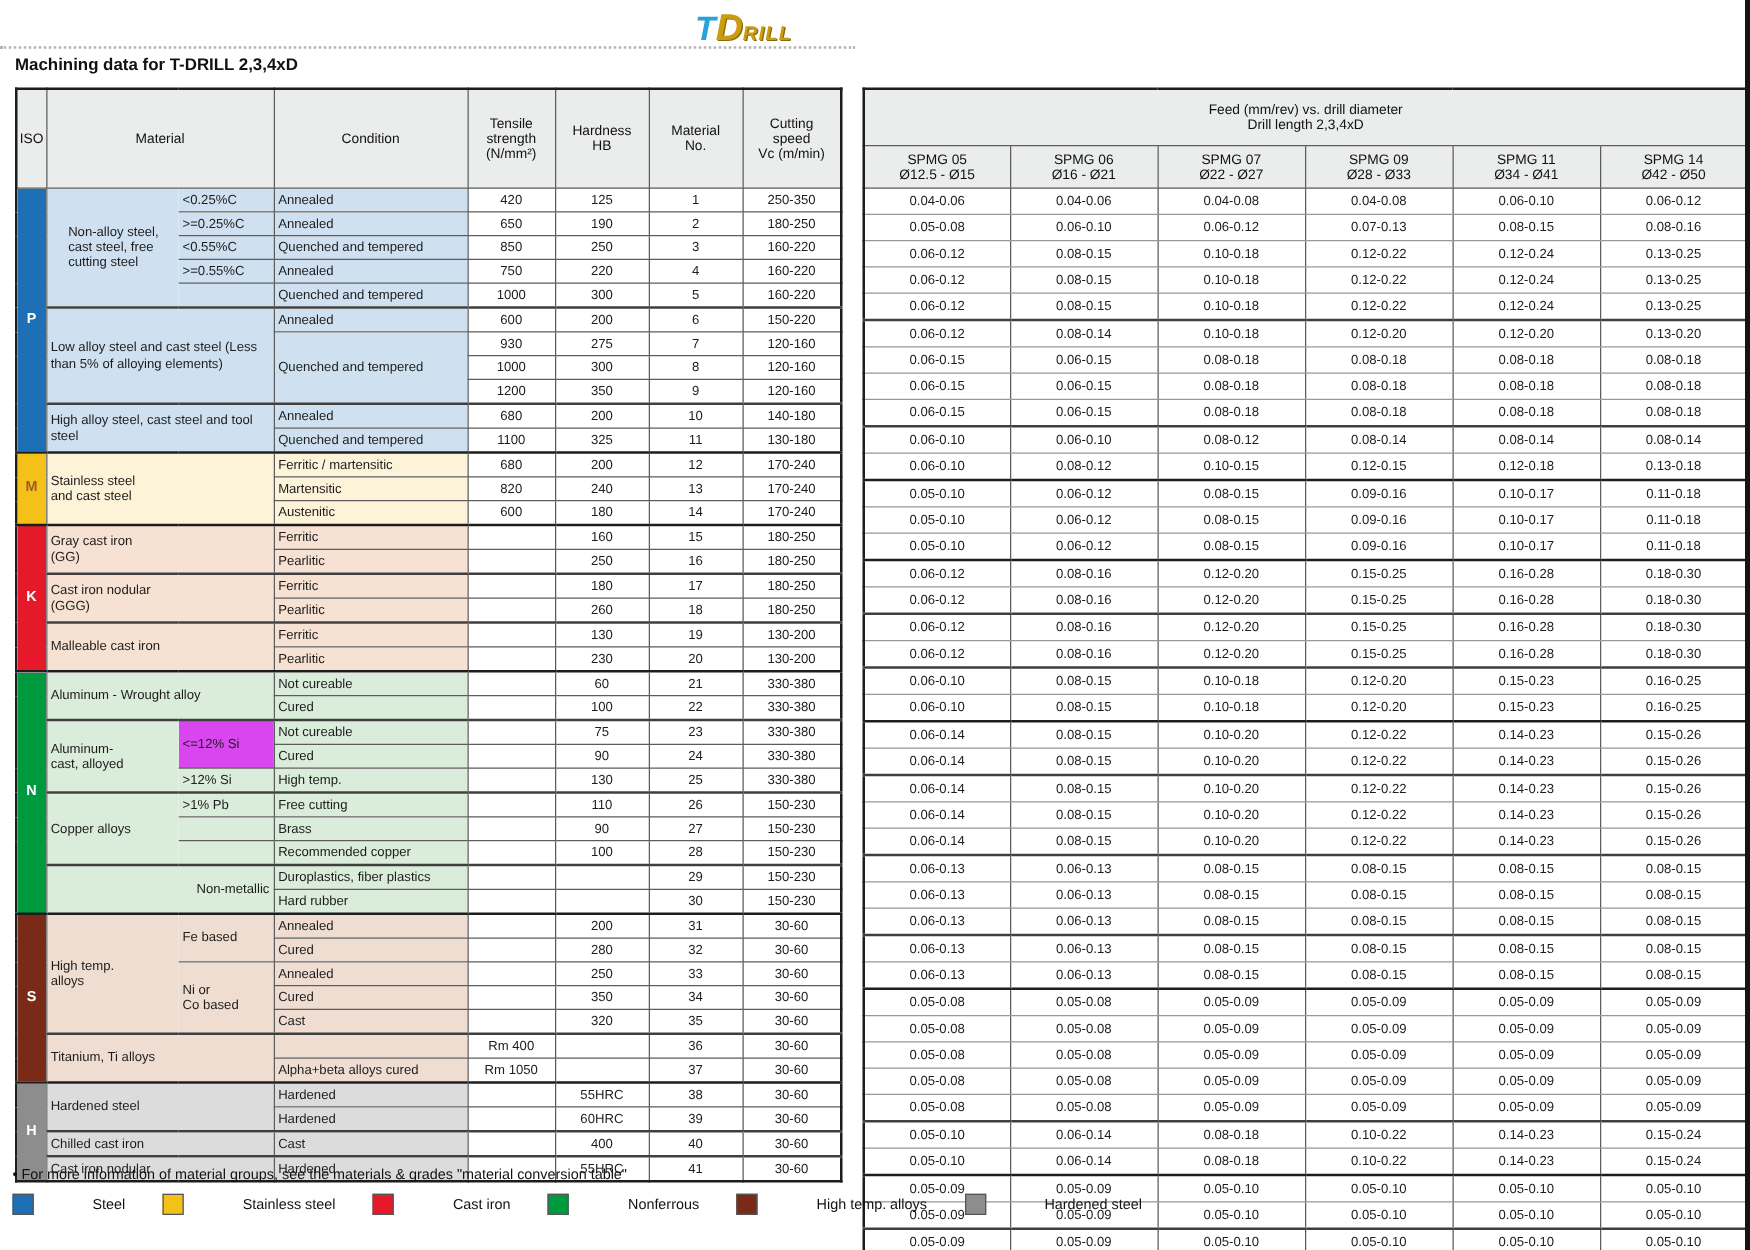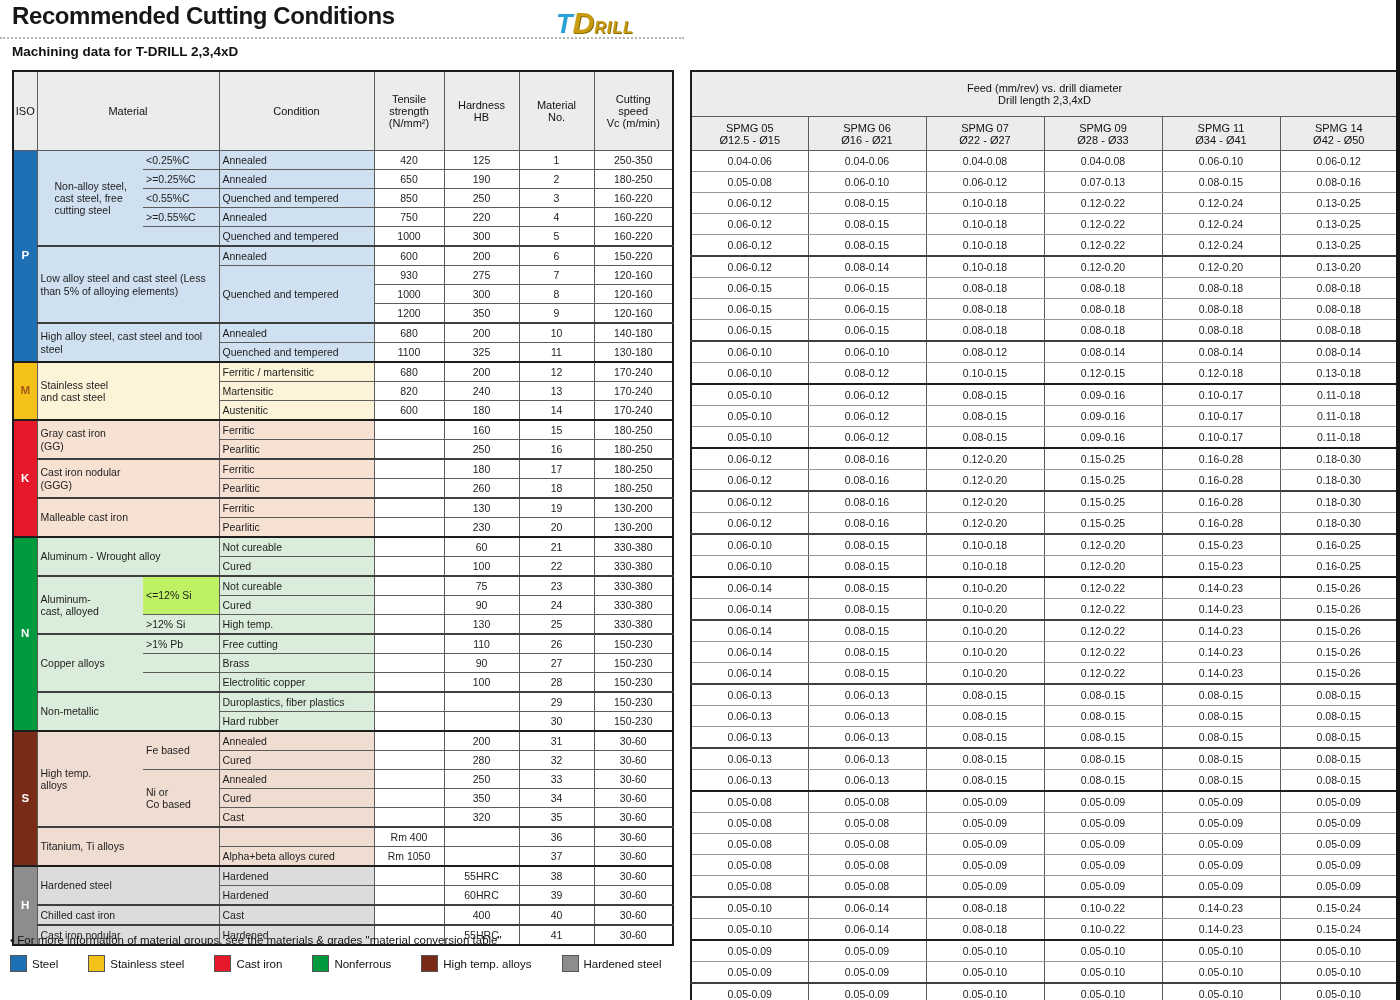--- a/index.html
+++ b/index.html
@@ -31,27 +31,26 @@
   td.mat-name{border-right:none;}
   td.mat-sub{border-left:none;text-align:left;margin-left:13px;}
   td.val{text-align:center;background:#fff;}
   tr.sect-start td{border-top:2px solid #1d1d1d;}
   tr.group-start td{border-top:2px solid #3f3f3f;}
 
   .footnote{position:absolute;left:10px;top:934px;font-size:11.5px;color:#111;}
   .legend{position:absolute;left:10px;top:955px;display:flex;align-items:center;}
   .lg-item{display:flex;align-items:center;margin-right:30px;}
   .swatch{display:inline-block;width:15px;height:15px;margin-right:5px;border:1px solid #555;}
-  .lg-item span:last-child{font-size:11.5px;color:#111;}
+  .lg-item span:last-child{font-size:11.5px;color:#111;margin-left:42px;}
 </style>
 </head>
 <body>
 
 <div class="page">
-  <div class="title">Recommended Cutting Conditions</div>
   <div class="logo"><span class="t">T</span><span class="d">D</span><span class="rill">RILL</span></div>
   <div class="rule"></div>
   <div class="subtitle">Machining data for T-DRILL 2,3,4xD</div>
 
   <table class="ltable">
     <colgroup>
       <col style="width:24px">
         <col style="width:106px">
         <col style="width:76px">
         <col style="width:155px">
@@ -246,21 +245,21 @@
         <tr>
           <td class="mat" style="background: rgb(218, 236, 218);">Cured</td>
           <td class="val"></td>
           <td class="val">100</td>
           <td class="val">22</td>
           <td class="val">330-380</td>
         </tr>
         <tr class="group-start">
           <td class="mat mat-name" rowspan="3" style="background: rgb(218, 236, 218);">Aluminum-
 cast, alloyed</td>
-          <td class="mat mat-sub" rowspan="2" style="background: #bef264;">&lt;=12% Si</td>
+          <td class="mat mat-sub" rowspan="2" style="background: #d946ef;">&lt;=12% Si</td>
           <td class="mat" style="background: rgb(218, 236, 218);">Not cureable</td>
           <td class="val"></td>
           <td class="val">75</td>
           <td class="val">23</td>
           <td class="val">330-380</td>
         </tr>
         <tr>
           <td class="mat" style="background: rgb(218, 236, 218);">Cured</td>
           <td class="val"></td>
           <td class="val">90</td>
@@ -287,28 +286,28 @@
         <tr>
           <td class="mat mat-sub" style="background: rgb(218, 236, 218);"></td>
           <td class="mat" style="background: rgb(218, 236, 218);">Brass</td>
           <td class="val"></td>
           <td class="val">90</td>
           <td class="val">27</td>
           <td class="val">150-230</td>
         </tr>
         <tr>
           <td class="mat mat-sub" style="background: rgb(218, 236, 218);"></td>
-          <td class="mat" style="background: rgb(218, 236, 218);">Electrolitic copper</td>
+          <td class="mat" style="background: rgb(218, 236, 218);">Recommended copper</td>
           <td class="val"></td>
           <td class="val">100</td>
           <td class="val">28</td>
           <td class="val">150-230</td>
         </tr>
         <tr class="group-start">
-          <td class="mat" rowspan="2" colspan="2" style="background: rgb(218, 236, 218);">Non-metallic</td>
+          <td class="mat" rowspan="2" colspan="2" style="background: rgb(218, 236, 218); text-align: right;">Non-metallic</td>
           <td class="mat" style="background: rgb(218, 236, 218);">Duroplastics, fiber plastics</td>
           <td class="val"></td>
           <td class="val"></td>
           <td class="val">29</td>
           <td class="val">150-230</td>
         </tr>
         <tr>
           <td class="mat" style="background: rgb(218, 236, 218);">Hard rubber</td>
           <td class="val"></td>
           <td class="val"></td>

